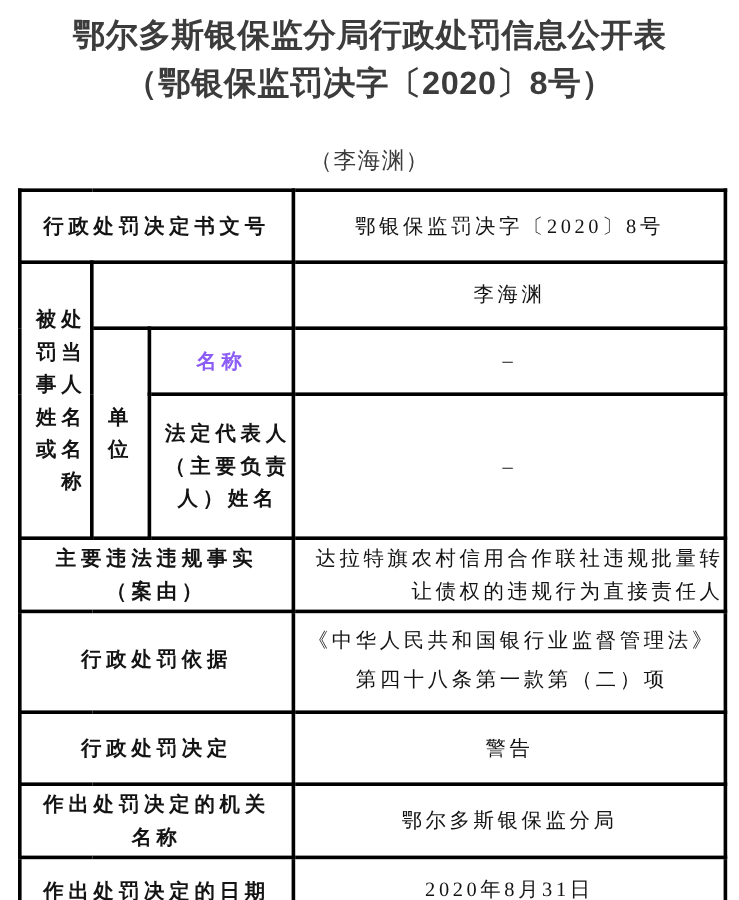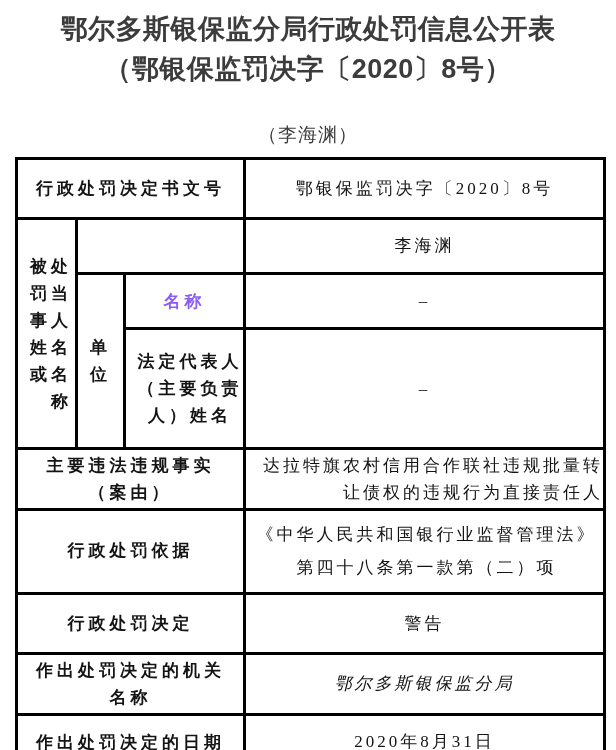--- a/index.html
+++ b/index.html
@@ -138,21 +138,21 @@
         <td class="basis-value" style="color: rgb(20, 20, 20); border-color: rgb(0, 0, 0);">《中华人民共和国银行业监督管理法》第四十八条第一款第（二）项</td>
       </tr>
 
       <tr class="r7">
         <td class="label" colspan="3" style="color: rgb(20, 20, 20); border-color: rgb(0, 0, 0);">行政处罚决定</td>
         <td style="color: rgb(20, 20, 20); border-color: rgb(0, 0, 0);">警告</td>
       </tr>
 
       <tr class="r8">
         <td class="label" colspan="3" style="color: rgb(20, 20, 20); border-color: rgb(0, 0, 0);">作出处罚决定的机关名称</td>
-        <td style="color: rgb(20, 20, 20); border-color: rgb(0, 0, 0); font-style: italic;">鄂尔多斯银保监分局</td>
+        <td style="color: rgb(20, 20, 20); border-color: rgb(0, 0, 0);">鄂尔多斯银保监分局</td>
       </tr>
 
       <tr class="r9">
         <td class="label" colspan="3" style="color: rgb(20, 20, 20); border-color: rgb(0, 0, 0);">作出处罚决定的日期</td>
         <td style="color: rgb(20, 20, 20); border-color: rgb(0, 0, 0);">2020年8月31日</td>
       </tr>
     </tbody>
   </table>
 
 </div>

